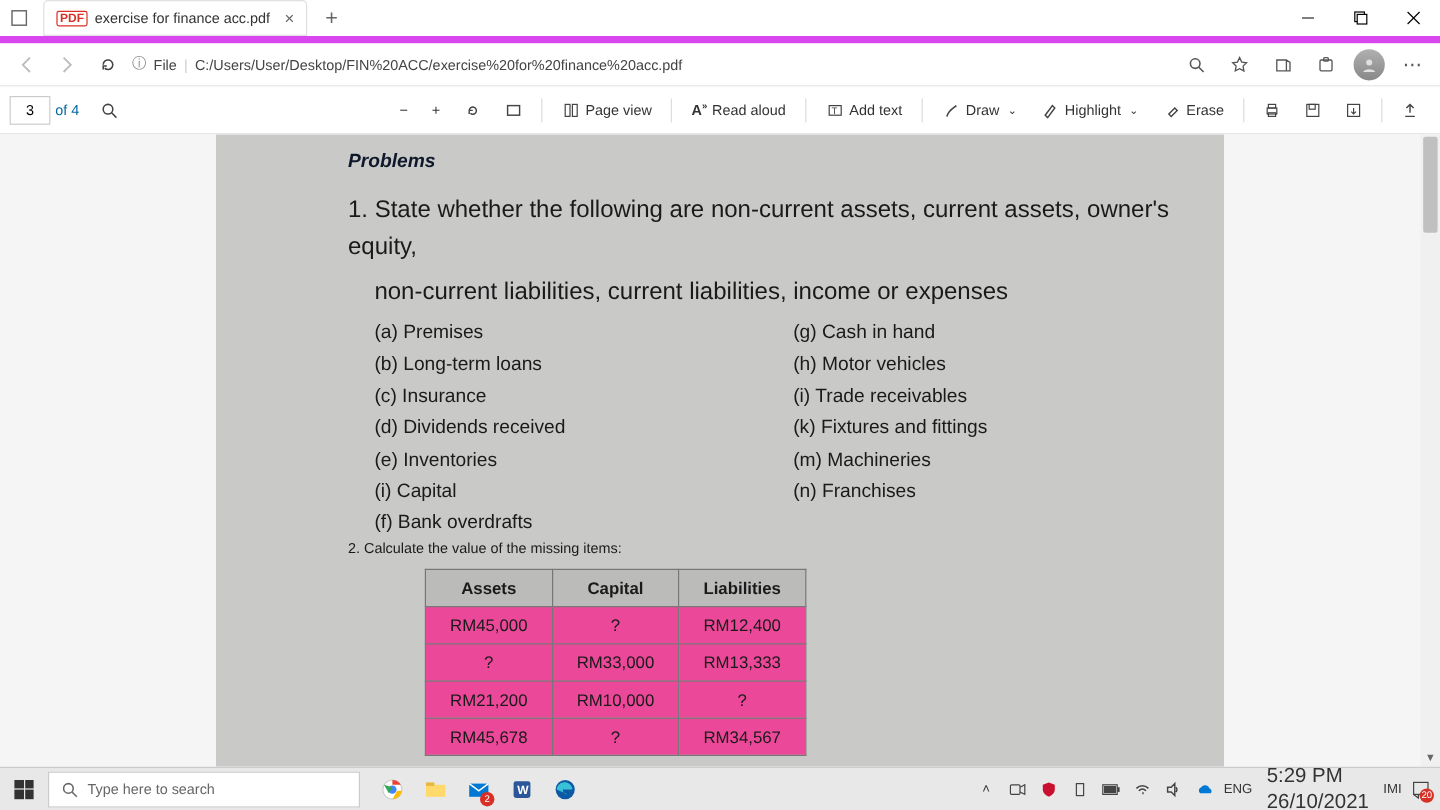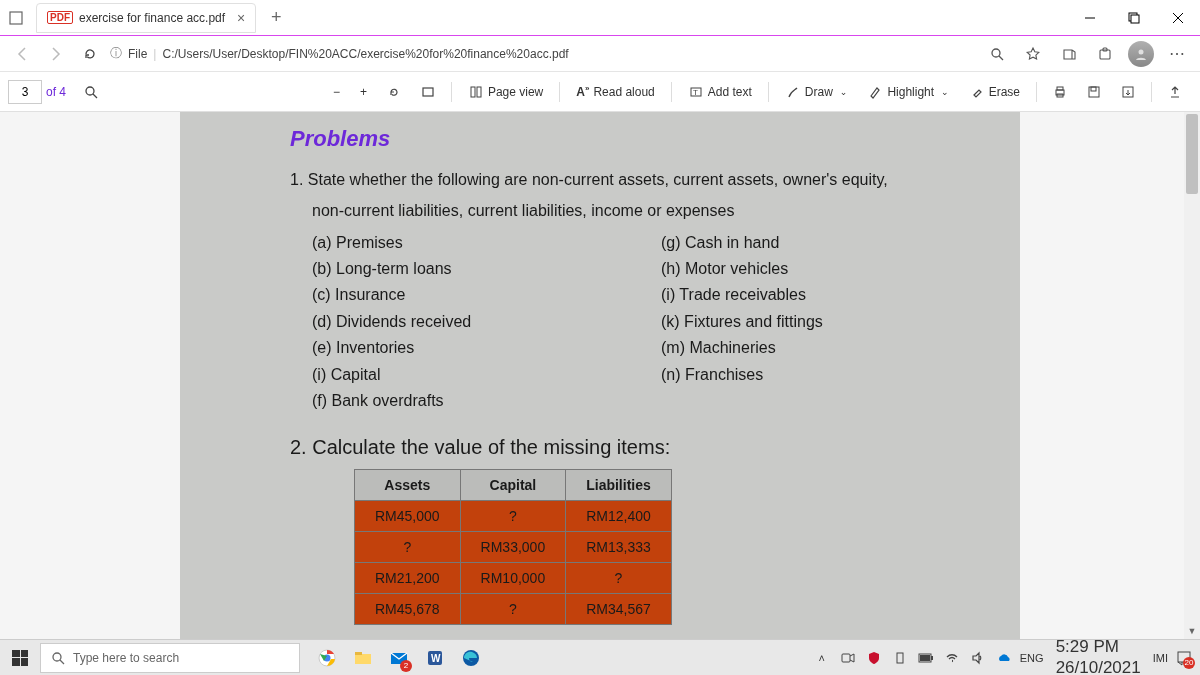--- a/index.html
+++ b/index.html
@@ -1,48 +1,48 @@
 <!DOCTYPE html>
 <html><head>
 <meta charset="utf-8">
 <style>
 *{margin:0;padding:0;box-sizing:border-box;font-family:"Segoe UI",Arial,sans-serif}
 body{width:1200px;height:675px;background:#fff;overflow:hidden;position:relative}
-.titlebar{height:36px;background:#fff;display:flex;align-items:center;border-bottom:1px solid #d946ef}
+.titlebar{height:36px;background:#fff;display:flex;align-items:center;border-bottom:6px solid #d946ef}
 .tab-strip{display:flex;align-items:center;height:100%}
 .tab-control{width:32px;height:32px;display:flex;align-items:center;justify-content:center;color:#5f6368}
 .tab{display:flex;align-items:center;gap:6px;padding:0 10px;height:30px;border:1px solid #e0e0e0;border-radius:4px 4px 0 0;margin-left:4px;font-size:12px;color:#333}
 .tab .ficon{color:#d93025;font-weight:bold;font-size:10px;border:1px solid #d93025;padding:0 2px;border-radius:2px}
 .close-x{color:#666;font-size:14px;margin-left:6px}
 .newtab{width:28px;height:28px;display:flex;align-items:center;justify-content:center;margin-left:6px;color:#666;font-size:18px}
 .win-controls{margin-left:auto;display:flex}
 .win-btn{width:44px;height:36px;display:flex;align-items:center;justify-content:center;color:#000}
 .addrbar{height:36px;display:flex;align-items:center;padding:0 8px;gap:6px;border-bottom:1px solid #e5e5e5}
 .nav-btn{width:28px;height:28px;display:flex;align-items:center;justify-content:center;color:#888;border-radius:4px}
 .addr-field{flex:1;display:flex;align-items:center;gap:6px;font-size:12px;color:#444}
 .addr-field .info{color:#888}
 .right-icons{display:flex;gap:6px;margin-left:8px}
 .ricon{width:30px;height:30px;display:flex;align-items:center;justify-content:center;color:#555;border-radius:4px}
 .profile{width:26px;height:26px;border-radius:50%;background:linear-gradient(#b0b0b0,#888);display:flex;align-items:center;justify-content:center}
 .toolbar{height:40px;display:flex;align-items:center;padding:0 8px;border-bottom:1px solid #e0e0e0}
 .page-input{width:34px;height:24px;border:1px solid #ccc;text-align:center;font-size:12px;margin-right:4px}
-.page-of{font-size:12px;color:#6d28d9;margin-right:8px}
+.page-of{font-size:12px;color:#0369a1;margin-right:8px}
 .tool-btn{height:32px;padding:0 10px;display:flex;align-items:center;gap:4px;font-size:12px;color:#333;border-radius:4px}
 .tool-sep{width:1px;height:20px;background:#ddd;margin:0 6px}
 .tool-flex{flex:1}
 .icon-mini{width:16px;height:16px;display:flex;align-items:center;justify-content:center}
 .content{position:absolute;top:112px;left:0;right:0;bottom:36px;background:#f5f5f5;display:flex;justify-content:center;overflow:hidden}
 .page{width:840px;background:#c9cac8;margin-top:-6px;padding:20px 30px 40px 110px;position:relative;font-family:Georgia,serif;color:#1a1a1a}
-.problems{font-style:italic;font-weight:bold;font-size:22px;color:#6d28d9;margin-bottom:16px}
-.q1{font-size:16px;line-height:1.55;margin-bottom:6px}
+.problems{font-style:italic;font-weight:bold;font-size:16px;color:#0f172a;margin-bottom:16px}
+.q1{font-size:20px;line-height:1.55;margin-bottom:6px}
 .cols{display:flex;gap:20px;font-size:16px;line-height:1.65}
 .col{flex:1}
-.q2{font-size:20px;margin-top:22px;margin-bottom:10px}
+.q2{font-size:12px;margin-bottom:10px}
 .tbl{border-collapse:collapse;margin-left:64px}
-.tbl th,.tbl td{border:1px solid #777;padding:7px 20px;font-size:14px;text-align:center;background:#c2410c}
+.tbl th,.tbl td{border:1px solid #777;padding:7px 20px;font-size:14px;text-align:center;background:#ec4899}
 .tbl th{font-weight:bold;background:#bbbcba}
 .scrollbar{position:absolute;right:0;top:112px;bottom:36px;width:16px;background:#f0f0f0}
 .scroll-thumb{position:absolute;top:2px;left:2px;right:2px;height:80px;background:#c0c0c0;border-radius:2px}
 .scroll-arrow{position:absolute;left:0;right:0;height:16px;display:flex;align-items:center;justify-content:center;font-size:9px;color:#666}
 .taskbar{position:absolute;bottom:0;left:0;right:0;height:36px;background:#e8e8e8;display:flex;align-items:center;border-top:1px solid #ccc}
 .start{width:40px;height:36px;display:flex;align-items:center;justify-content:center}
 .win-logo{width:16px;height:16px;display:grid;grid-template-columns:1fr 1fr;grid-template-rows:1fr 1fr;gap:1px}
 .win-logo span{background:#333}
 .search-box{display:flex;align-items:center;gap:8px;height:30px;padding:0 10px;background:#fff;border:1px solid #ccc;width:260px;font-size:12px;color:#666}
 .task-icons{display:flex;align-items:center;gap:2px;margin-left:10px}

